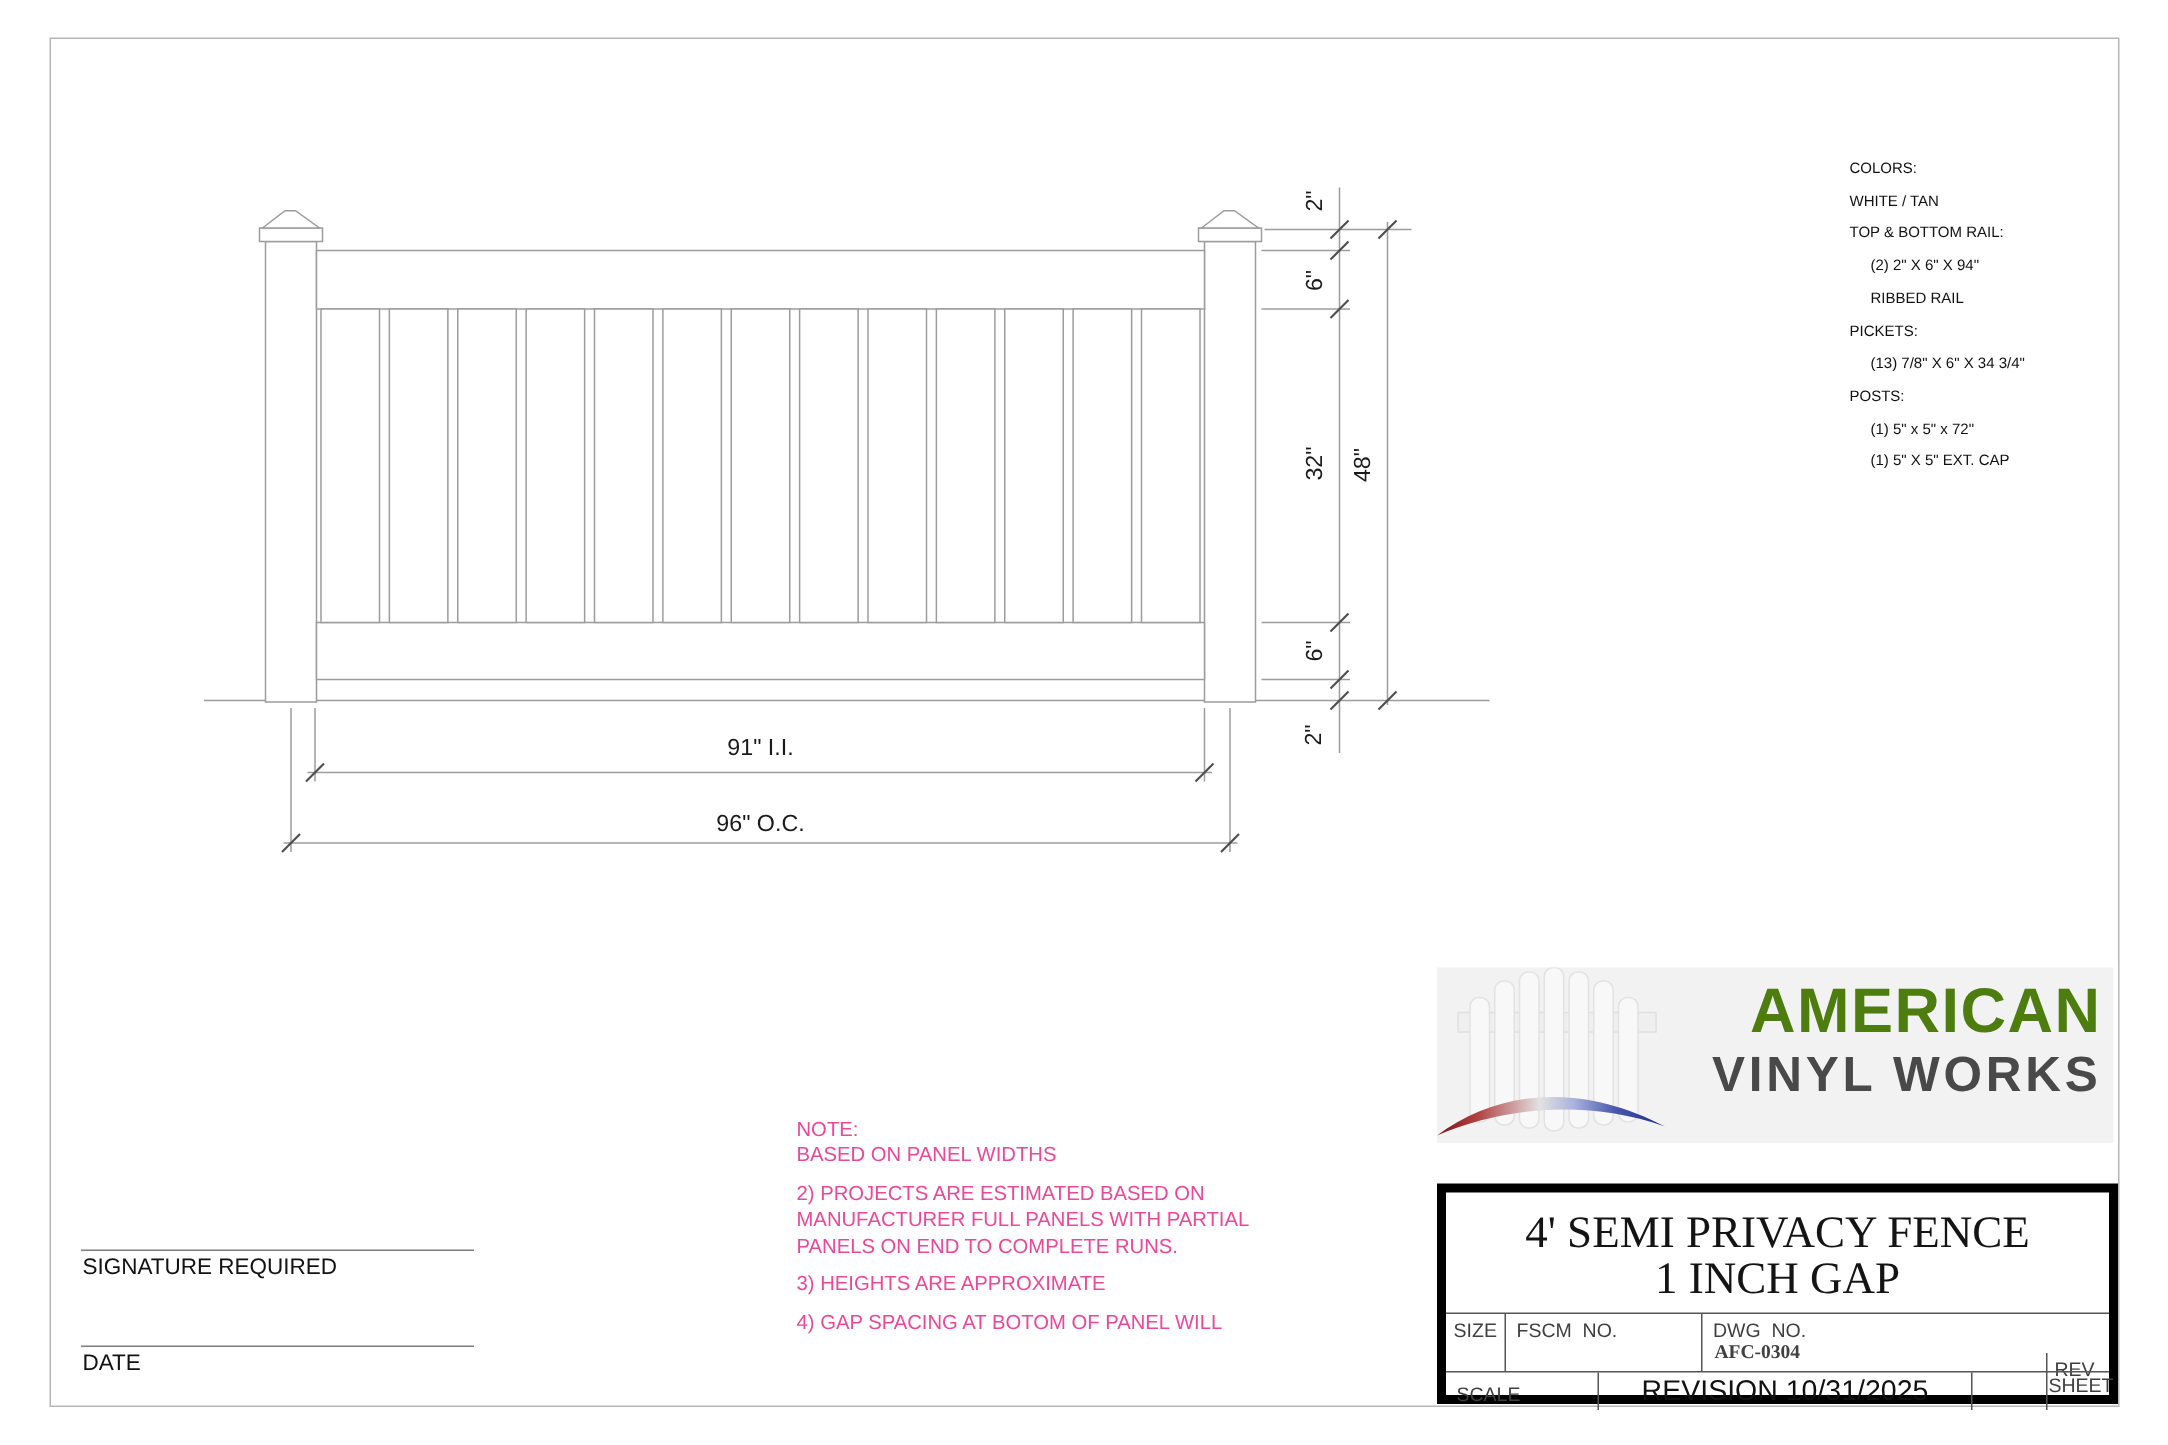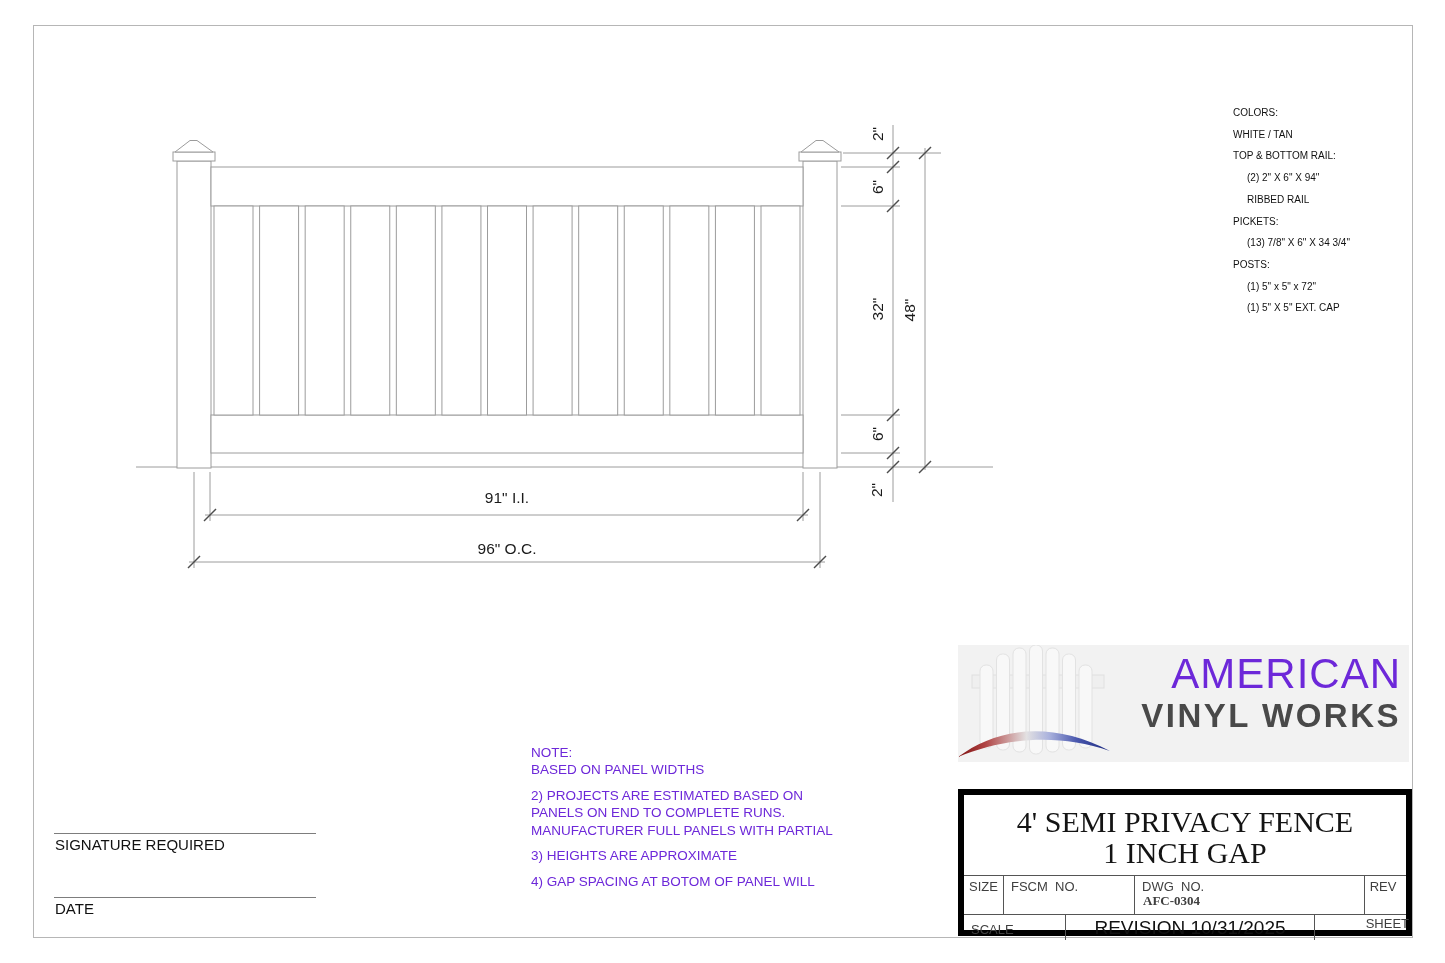--- a/index.html
+++ b/index.html
@@ -12,51 +12,51 @@
   svg.draw{left:0;top:0;width:1445px;height:963px;}
   .shape{fill:#ffffff;stroke:#9c9c9c;stroke-width:1;}
   .thin{stroke:#9c9c9c;stroke-width:1;fill:none;}
   .tick{stroke:#4d4d4d;stroke-width:1.4;fill:none;}
   .dimtxt{font-family:"Liberation Sans",sans-serif;font-size:15.5px;fill:#1a1a1a;}
   
   .materials{left:1233px;top:102px;width:200px;font-size:10px;line-height:21.7px;color:#111;}
   .mat-line{white-space:pre;}
   .ind{padding-left:14px;}
   
-  .notes{left:531px;top:744px;width:340px;font-size:13.5px;line-height:17.3px;color:#6d28d9;}
+  .notes{left:531px;top:744px;width:340px;font-size:13.5px;line-height:17.3px;color:#ec4899;}
   .note-line{white-space:pre;}
   .para{margin-top:8.5px;}
   
   .sigline{border-top:1px solid #7d7d7d;width:262px;height:0;}
   .sig1{left:54px;top:833px;}
   .sig2{left:54px;top:897px;}
   .siglabel{font-size:15px;color:#111;}
   .sigl1{left:55px;top:836px;}
   .sigl2{left:55px;top:900px;}
   
   .logo-band{left:958px;top:645px;width:451px;height:117px;background:#f2f2f2;}
   .logo-ghost{position:absolute;left:0;top:0;}
   .logo-text{position:absolute;right:8px;top:6px;text-align:right;}
-  .logo-l1{font-size:42px;font-weight:400;letter-spacing:1px;color:#6d28d9;line-height:46px;}
+  .logo-l1{font-size:42px;font-weight:700;letter-spacing:1px;color:#4d7c0f;line-height:46px;}
   .logo-l2{font-size:33px;font-weight:700;letter-spacing:2.5px;color:#494949;line-height:38px;}
   
   .tb{left:958px;top:789px;width:454px;height:147px;border:6px solid #000000;box-sizing:border-box;}
   .tb-title{position:absolute;left:0;top:0;width:100%;text-align:center;
             font-family:"Liberation Serif",serif;font-size:30px;color:#141414;line-height:31px;padding-top:11px;}
   .tb-row{position:absolute;left:0;width:100%;border-top:1px solid #555;box-sizing:border-box;}
   .row1{top:80px;height:39px;}
   .row2{top:119px;height:26px;}
   .cell{position:absolute;top:0;height:100%;box-sizing:border-box;}
   .bl{border-left:1px solid #555;}
   .tb-label{font-size:13px;color:#3f3f3f;white-space:pre;padding:3px 7px;display:block;}
   .c-size{left:0;width:39px;text-align:center;}
   .c-size .tb-label{padding:3px 0;}
   .c-fscm{left:39px;width:131px;}
   .c-dwg{left:170px;width:230px;}
-  .c-rev{left:400px;width:37px;text-align:center;}
+  .c-rev{left:400px;width:37px;text-align:center;margin-top:26px;}
   .c-rev .tb-label{padding:3px 0;}
   .c-scale{left:0;width:101px;}
   .c-scale .tb-label{padding-top:7px;}
   .c-rev2{left:101px;width:249px;text-align:center;}
   .c-sheet{left:350px;width:102px;}
   .c-sheet .tb-label{padding-top:1px;text-align:right;}
   .tb-dwgno{position:absolute;left:8px;top:17px;font-family:"Liberation Serif",serif;
             font-size:13px;font-weight:600;color:#404040;}
   .tb-revision{font-size:19px;color:#111;padding-top:2px;}
 </style>
@@ -159,22 +159,22 @@
   <div class="mat-line ind">(13) 7/8" X 6" X 34 3/4"</div>
   <div class="mat-line">POSTS:</div>
   <div class="mat-line ind">(1) 5" x 5" x 72"</div>
   <div class="mat-line ind">(1) 5" X 5" EXT. CAP</div>
 </div>
 
 <div class="abs notes">
   <div class="note-line">NOTE:</div>
   <div class="note-line">BASED ON PANEL WIDTHS</div>
   <div class="note-line para">2) PROJECTS ARE ESTIMATED BASED ON</div>
+  <div class="note-line">MANUFACTURER FULL PANELS WITH PARTIAL</div>
   <div class="note-line">PANELS ON END TO COMPLETE RUNS.</div>
-  <div class="note-line">MANUFACTURER FULL PANELS WITH PARTIAL</div>
   <div class="note-line para">3) HEIGHTS ARE APPROXIMATE</div>
   <div class="note-line para">4) GAP SPACING AT BOTOM OF PANEL WILL</div>
 </div>
 
 <div class="abs sigline sig1"></div>
 <div class="abs siglabel sigl1">SIGNATURE REQUIRED</div>
 <div class="abs sigline sig2"></div>
 <div class="abs siglabel sigl2">DATE</div>
 
 <div class="abs logo-band">

